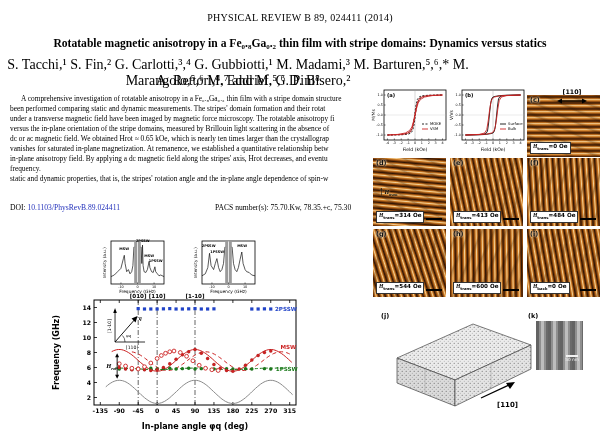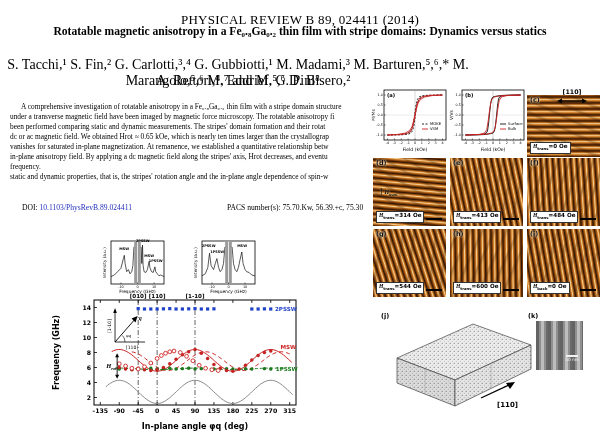--- a/index.html
+++ b/index.html
@@ -1,25 +1,25 @@
 <!DOCTYPE html>
 <html><head>
 <meta charset="utf-8">
 <style>
   html,body{margin:0;padding:0;}
   body{width:600px;height:434px;position:relative;background:#ffffff;font-family:"Liberation Serif",serif;color:#000;overflow:hidden;}
-  .jheader{position:absolute;top:12px;left:0;width:600px;text-align:center;font-size:13px;letter-spacing:.3px;}
-  .title{position:absolute;top:25px;left:5px;width:590px;text-align:center;font-size:11.6px;font-weight:bold;margin:0;}
+  .jheader{position:absolute;top:12px;left:0;width:600px;text-align:center;font-size:10px;letter-spacing:.3px;}
+  .title{position:absolute;top:37px;left:5px;width:590px;text-align:center;font-size:11.6px;font-weight:bold;margin:0;}
   .authors{position:absolute;left:0;width:476px;text-align:center;font-size:14px;}
   .a1{top:57px;}
   .a2{top:53px;margin-top:20px;}
-  .abstract{position:absolute;left:10px;top:102px;width:372px;font-size:7.35px;line-height:10px;}
+  .abstract{position:absolute;left:10px;top:94px;width:372px;font-size:7.35px;line-height:10px;}
   .abline{white-space:nowrap;}
   .abline:first-child{text-indent:11px;}
-  .doirow{position:absolute;left:22px;top:203px;width:372px;font-size:7.6px;}
+  .doirow{position:absolute;left:10px;top:203px;width:372px;font-size:7.6px;}
   .doilink{color:#2230bb;text-decoration:none;}
   .pacs{position:absolute;left:205px;top:0;}
   
   svg{position:absolute;}
   .mfm{position:absolute;overflow:hidden;}
   .plet{position:absolute;top:1px;left:3px;font-family:"DejaVu Sans",sans-serif;font-size:6.5px;font-weight:bold;color:#111;text-shadow:0 0 2px #ffe9c8,0 0 2px #ffe9c8;z-index:3;}
   .chip{position:absolute;bottom:3px;left:3px;background:#fff;border:0.5px solid #333;padding:0 2px;font-family:"DejaVu Sans",sans-serif;font-size:5.6px;font-weight:bold;line-height:7.5px;z-index:3;white-space:nowrap;}
   .chip i{font-style:italic;font-family:"Liberation Serif",serif;}
   .chip sub{font-size:3.8px;}
   .sbar{position:absolute;bottom:6px;right:4px;width:16px;height:2.5px;background:#000;z-index:3;}
@@ -37,33 +37,34 @@
 </head>
 <body>
 
 <div class="jheader">PHYSICAL REVIEW B 89, 024411 (2014)</div>
 <h1 class="title">Rotatable magnetic anisotropy in a Fe₀.₈Ga₀.₂ thin film with stripe domains: Dynamics versus statics</h1>
 <div class="authors a1">S. Tacchi,¹ S. Fin,² G. Carlotti,³,⁴ G. Gubbiotti,¹ M. Madami,³ M. Barturen,⁵,⁶,* M. Marangolo,⁵,⁶ M. Eddrief,⁵,⁶ D. Bisero,²</div>
 <div class="authors a2">A. Rettori,⁴,⁷ and M. G. Pini⁸</div>
 
 <div class="abstract">
   <div class="abline">A comprehensive investigation of rotatable anisotropy in a Fe₀.₈Ga₀.₂ thin film with a stripe domain structure</div>
+  <div class="abline">been performed comparing static and dynamic measurements. The stripes' domain formation and their rotat</div>
   <div class="abline">under a transverse magnetic field have been imaged by magnetic force microscopy. The rotatable anisotropy fi</div>
-  <div class="abline">been performed comparing static and dynamic measurements. The stripes' domain formation and their rotat</div>
+  <div class="abline">versus the in-plane orientation of the stripe domains, measured by Brillouin light scattering in the absence of</div>
   <div class="abline">dc or ac magnetic field. We obtained Hrot ≈ 0.65 kOe, which is nearly ten times larger than the crystallograp</div>
   <div class="abline">vanishes for saturated in-plane magnetization. At remanence, we established a quantitative relationship betw</div>
   <div class="abline">in-plane anisotropy field. By applying a dc magnetic field along the stripes' axis, Hrot decreases, and eventu</div>
   <div class="abline">frequency.</div>
   <div class="abline">static and dynamic properties, that is, the stripes' rotation angle and the in-plane angle dependence of spin-w</div>
 </div>
 
 <div class="doirow">
   <span>DOI:</span>
   <a href="#" class="doilink">10.1103/PhysRevB.89.024411</a>
-  <span class="pacs">PACS number(s):  75.70.Kw, 56.39.+c, 75.30</span>
+  <span class="pacs">PACS number(s):  75.70.Kw, 78.35.+c, 75.30</span>
 </div>
 
 <svg id="loop-a" style="left:371px;top:87px;" width="78" height="66" viewBox="0 0 78 66">
     <g>
       <rect x="13" y="3" width="62" height="50" fill="#fff" stroke="#000" stroke-width="0.8"></rect>
       <line x1="44" y1="3" x2="44" y2="53" stroke="#999" stroke-width="0.4"></line>
       <line x1="13" y1="28" x2="75" y2="28" stroke="#bbb" stroke-width="0.3"></line>
       <line x1="16.444444444444443" y1="53" x2="16.444444444444443" y2="51.4" stroke="#000" stroke-width="0.5"></line>
       <text x="16.444444444444443" y="57.2" font-size="3.4" font-family="DejaVu Sans, sans-serif" fill="#000" text-anchor="middle">-4</text>
       <line x1="23.333333333333332" y1="53" x2="23.333333333333332" y2="51.4" stroke="#000" stroke-width="0.5"></line>

